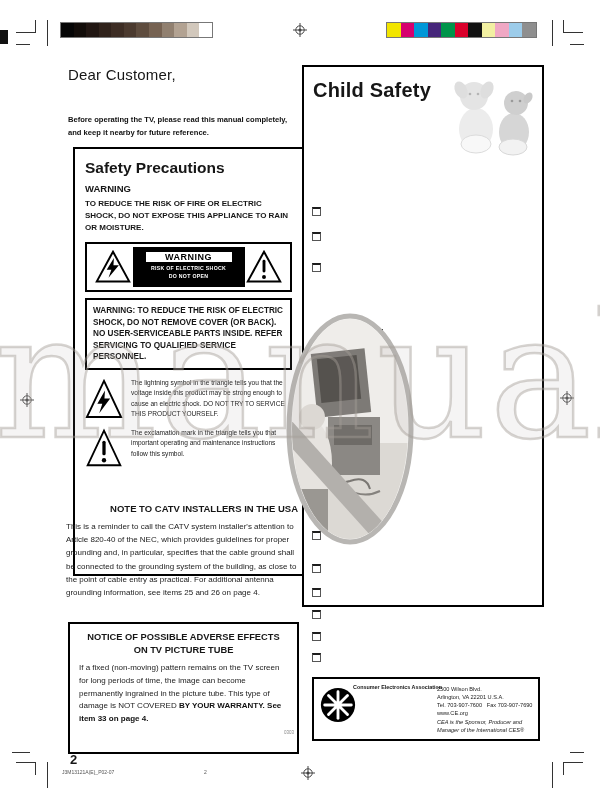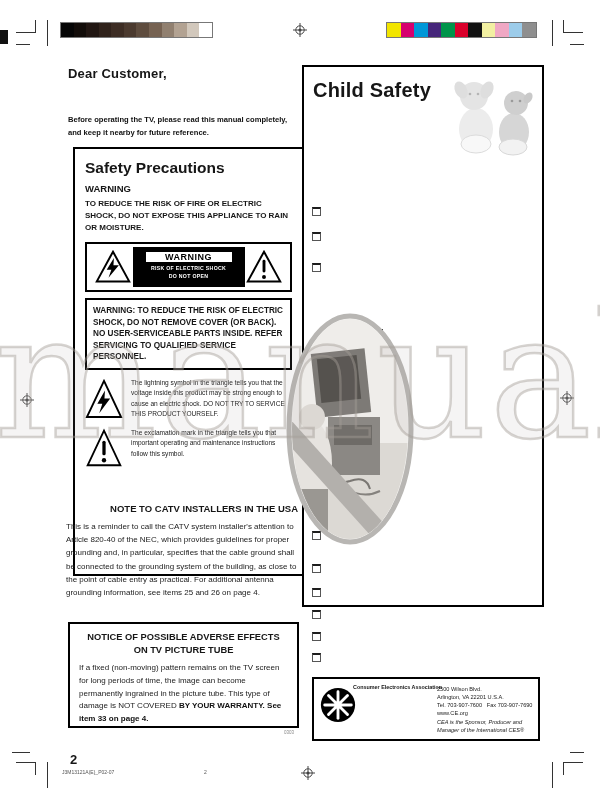--- a/index.html
+++ b/index.html
@@ -8,21 +8,21 @@
     background:#ffffff;overflow:hidden;
     font-family:"Liberation Sans",sans-serif;color:#161616;
   }
   .abs{position:absolute;}
   
   .bar{display:flex;border:1px solid #777;box-sizing:border-box;}
   .bar>div{flex:1;}
   .cm{position:absolute;box-sizing:border-box;}
   .regmark{position:absolute;width:14px;height:14px;}
   
-  .h-dear{font-size:13px;font-weight:bold;letter-spacing:.2px;}
+  .h-dear{font-size:15px;font-weight:normal;letter-spacing:.2px;}
   .p-body{font-size:7.6px;line-height:13px;color:#222;}
   .p-bold{font-weight:bold;color:#111;}
   
   .safety-box{border:2px solid #000;box-sizing:border-box;padding:8px 10px 0 10px;background:#fff;}
   .safety-title{font-size:15.5px;font-weight:bold;margin:2px 0 6px 0;}
   .warn-head{font-size:9.5px;font-weight:bold;margin:0 0 4px 0;}
   .warn-text{font-size:8px;font-weight:bold;line-height:12px;width:206px;}
   .label-assembly{border:2px solid #000;margin-top:8px;height:50px;display:flex;align-items:center;justify-content:space-between;padding:0 8px;box-sizing:border-box;}
   .label-center{background:#000;color:#fff;width:112px;height:40px;text-align:center;padding-top:2px;box-sizing:border-box;}
   .label-warn-chip{background:#fff;color:#000;border:1px solid #000;font-weight:bold;font-size:9px;width:86px;margin:2px auto 2px auto;letter-spacing:.5px;}
@@ -168,21 +168,21 @@
         <circle cx="20" cy="35.5" r="2.4" fill="#000"></circle>
       </svg>
       <div class="sym-note">The exclamation mark in the triangle tells you that important operating and maintenance instructions follow this symbol.</div>
     </div>
 
   </div>
 
   <div class="abs catv-head" style="left:66px;top:503px;">NOTE TO CATV INSTALLERS IN THE USA</div>
   <div class="abs catv-body" style="left:66px;top:520px;">This is a reminder to call the CATV system installer's attention to Article 820-40 of the NEC, which provides guidelines for proper grounding and, in particular, specifies that the cable ground shall be connected to the grounding system of the building, as close to the point of cable entry as practical. For additional antenna grounding information, see items 25 and 26 on page 4.</div>
 
-  <div class="abs notice-box" style="left:68px;top:622px;width:231px;height:106px;">
+  <div class="abs notice-box" style="left:68px;top:622px;width:231px;height:132px;">
     <div class="notice-head">NOTICE OF POSSIBLE ADVERSE EFFECTS</div>
     <div class="notice-head">ON TV PICTURE TUBE</div>
     <div class="notice-body"><span>If a fixed (non-moving) pattern remains on the TV screen for long periods of time, the image can become permanently ingrained in the picture tube. This type of damage is NOT COVERED </span><span class="p-bold">BY YOUR WARRANTY. See item 33 on page 4.</span></div>
   </div>
 
   <div class="abs tinycode" style="left:284px;top:730px;">0303</div>
   <div class="abs pageno" style="left:70px;top:752px;">2</div>
 
   <div class="abs right-panel" style="left:302px;top:65px;width:242px;height:542px;">
     <div class="child-title" style="position:absolute;left:9px;top:12px;">Child Safety</div>

